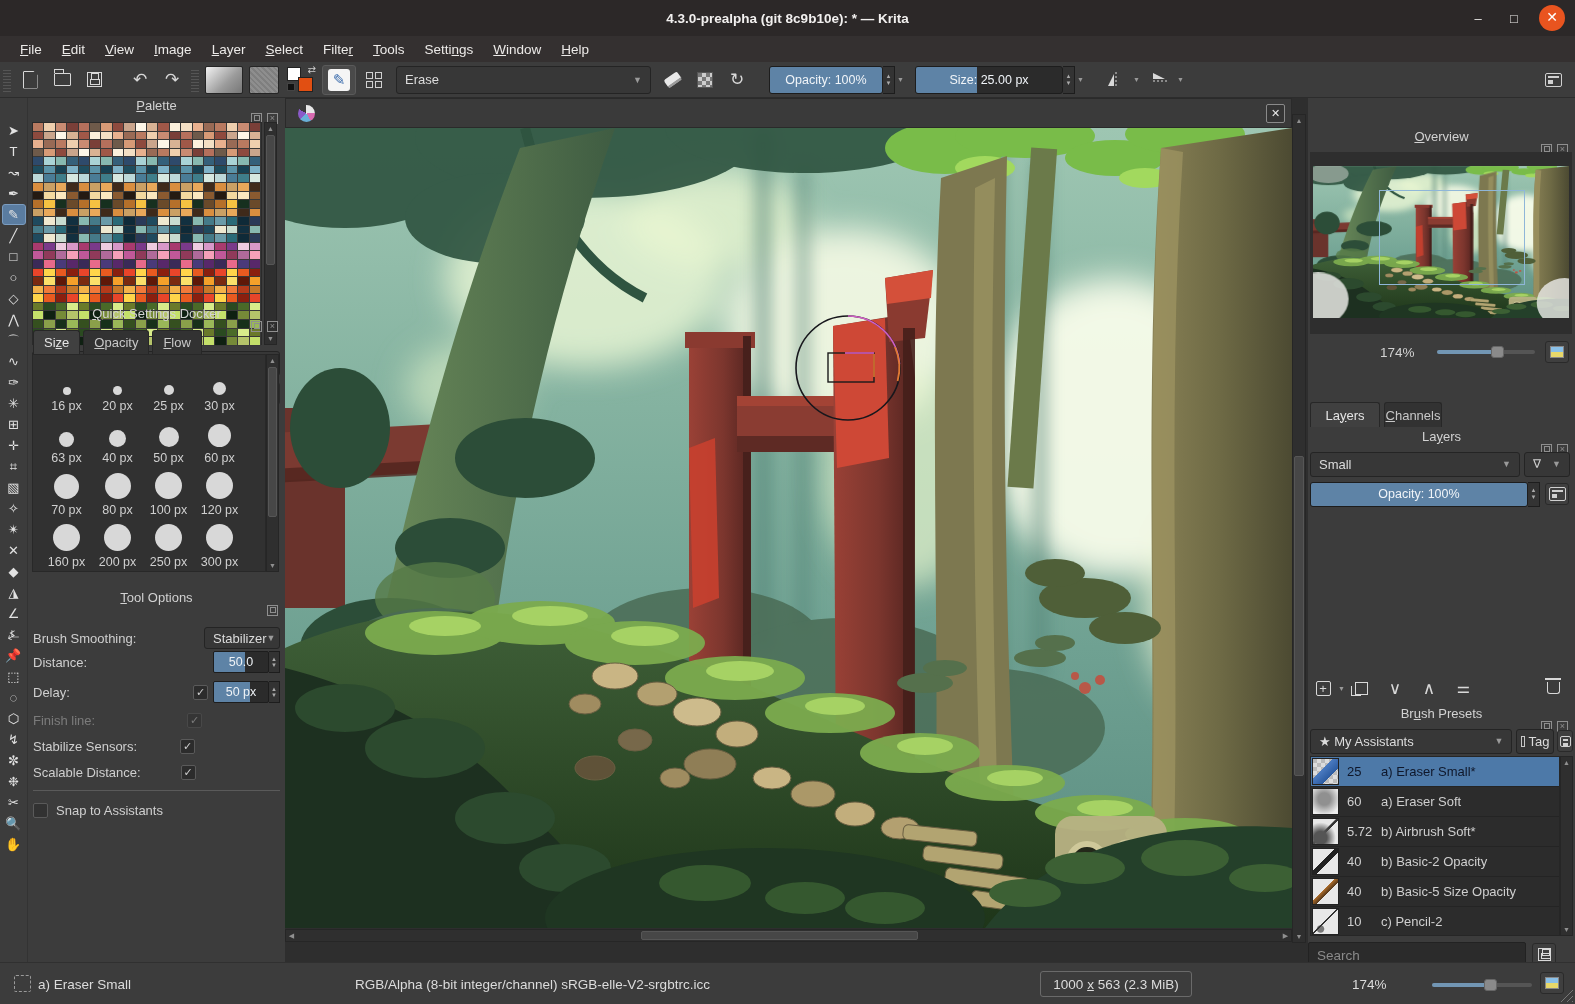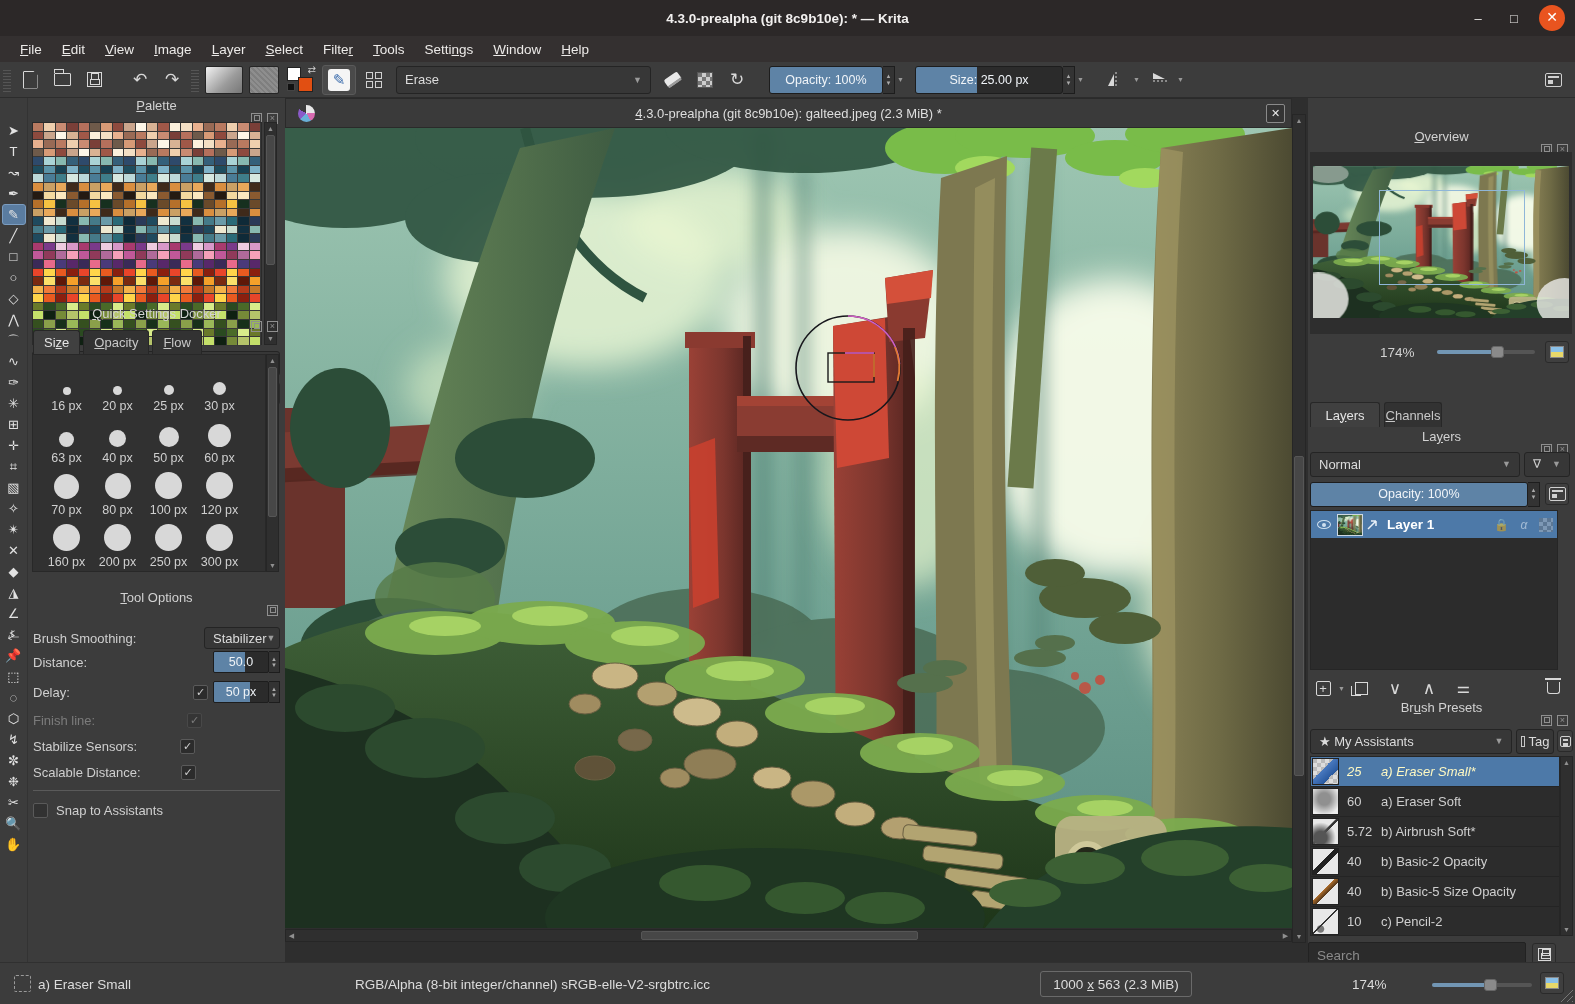--- a/index.html
+++ b/index.html
@@ -181,21 +181,21 @@
   .dupbox { width:13px; height:13px; border:1.5px solid #d8d8d8; position:relative; }
   .dupbox:before { content:""; position:absolute; left:-5px; top:3px; width:9px; height:9px;
     border:1.5px solid #d8d8d8; border-right:none; border-top:none; }
   .trash { width:13px; height:12px; border:1.5px solid #d8d8d8; border-top:none; border-radius:0 0 3px 3px; position:relative; }
   .trash:before { content:""; position:absolute; left:-3px; top:-4px; width:16px; height:2px; background:#d8d8d8; }
 
   #bp-list { position:absolute; left:2px; top:658px; width:250px; height:180px; background:#2c2c2c;
     border:1px solid #262626; overflow:hidden; }
   .bp-row { display:flex; align-items:center; height:30px; border-bottom:1px solid #242424;
     font-size:13px; color:#cfcfcf; }
-  .bp-row.sel { background:#4d79a8; color:#fef9c3;font-style:italic; }
+  .bp-row.sel { background:#4d79a8; color:#0f172a; }
   .bp-th { width:27px; height:27px; margin:0 8px 0 1px; border:1px solid #222; background:#e8e8e8; position:relative; overflow:hidden; }
   .bp-th:after { content:""; position:absolute; inset:0; }
   .th-eraser-small { background-color:#bbb;
     background-image:linear-gradient(45deg,#ddd 25%,transparent 25%,transparent 75%,#ddd 75%),
       linear-gradient(45deg,#ddd 25%,transparent 25%,transparent 75%,#ddd 75%);
     background-size:8px 8px; background-position:0 0,4px 4px; }
   .th-eraser-small:after { background:linear-gradient(135deg,transparent 40%,#4a7ac0 40%,#2a5aa0 70%,transparent 70%); }
   .th-soft:after { background:radial-gradient(circle at 45% 40%,#909090 0 30%,#c8c8c8 60%,#eee 80%); }
   .th-airbrush:after { background:radial-gradient(circle at 30% 75%,#555 0 25%,transparent 60%),
     linear-gradient(135deg,transparent 45%,#333 47%,#333 52%,transparent 54%); }
@@ -1092,21 +1092,20 @@
     </div>
     <div style="position:absolute;left:5px;top:692px;width:247px;border-top:1px solid #5a5a5a;"></div>
     <div class="to-row" style="top:700px;">
       <span class="cb off"></span>
       <span style="margin-left:8px;">Snap to Assistants</span>
     </div>
   </div>
 
   <div id="canvas-area">
     <div id="subtitle">
-      <span class="ttl"><span></span><u>4</u><span>.3.0-prealpha (git 8c9b10e): galteed.jpeg (2.3 MiB) *</span></span>
       <span class="krita-logo"></span>
       <span class="sub-close">✕</span>
     </div>
 
     <div id="canvas">
       <svg width="1007" height="800" viewBox="0 0 1007 800">
         <use href="#forestSym"></use>
       </svg>
     </div>
 
@@ -1171,81 +1170,58 @@
     </div>
     <div class="docker-h" style="position:absolute;left:0;top:331px;width:267px;height:20px;">
       <span><span>La</span><u>y</u><span>ers</span></span>
       <span class="dock-icons">
           <span class="mi float"></span>
           <span class="mi">×</span>
         </span>
     </div>
     <div class="lay-row" style="left:2px;top:353px;width:263px;height:26px;">
       <span class="combo" style="width:210px;height:25px;">
-        <span>Normal</span>
+        <span>Small</span>
         <span class="arr">▼</span>
       </span>
       <span class="combo" style="width:46px;height:25px;margin-left:4px;">
         <span class="funnel">∇</span>
         <span class="arr">▼</span>
       </span>
     </div>
     <div class="lay-row" style="left:2px;top:383px;width:263px;height:26px;">
       <span class="kslider" style="width:218px;height:25px;">
         <span class="fill" style="width:100%;"></span>
         <span class="txt">Opacity:  100%</span>
       </span>
       <span class="spincol" style="height:25px;">
           <span>▲</span>
           <span>▼</span>
         </span>
       <span class="imgbtn" style="margin-left:5px;">
           <span class="panel-ic"></span>
         </span>
     </div>
-    <div id="layer-list">
-      <div id="layer1">
-        <span style="width:26px;display:flex;justify-content:center;">
-            <span class="eye"></span>
-          </span>
-        <span class="lthumb">
-          <svg width="24" height="20" viewBox="0 0 1007 800" preserveAspectRatio="none">
-              <use href="#forestSym"></use>
-            </svg>
-        </span>
-        <svg width="14" height="14" style="margin-left:2px;">
-          <path d="M3,11 L11,3 M11,3 L6,3 M11,3 L11,8" stroke="#e8f0f8" stroke-width="1.5" fill="none"></path>
-        </svg>
-        <span style="margin-left:8px;font-weight:bold;font-size:13.5px;">Layer 1</span>
-        <span style="margin-left:auto;display:flex;">
-          <span class="lmini">🔒</span>
-          <span class="lmini" style="font-style:italic;">α</span>
-          <span class="lmini">
-              <span class="checker" style="width:14px;height:14px;opacity:.7;"></span>
-            </span>
-        </span>
-      </div>
-    </div>
     <div id="layer-toolbar">
       <span class="ltb">
           <span class="plusbox">+</span>
         </span>
       <span class="tinydrop">▼</span>
       <span class="ltb">
           <span class="dupbox"></span>
         </span>
       <span class="ltb" style="margin-left:8px;font-size:17px;">∨</span>
       <span class="ltb" style="margin-left:8px;font-size:17px;">∧</span>
       <span class="ltb" style="margin-left:8px;letter-spacing:-1px;">⚌</span>
       <span class="ltb" style="margin-left:auto;margin-right:6px;">
           <span class="trash"></span>
         </span>
     </div>
 
-    <div class="docker-h" style="position:absolute;left:0;top:608px;width:267px;height:20px;justify-content:flex-end;">
+    <div class="docker-h" style="position:absolute;left:0;top:608px;width:267px;height:20px;">
       <span><span>Br</span><u>u</u><span>sh Presets</span></span>
       <span class="dock-icons">
           <span class="mi float"></span>
           <span class="mi">×</span>
         </span>
     </div>
     <div class="lay-row" style="left:2px;top:630px;width:263px;height:26px;">
       <span class="combo" style="width:208px;height:25px;">
         <span>★ My Assistants</span>
         <span class="arr">▼</span>

